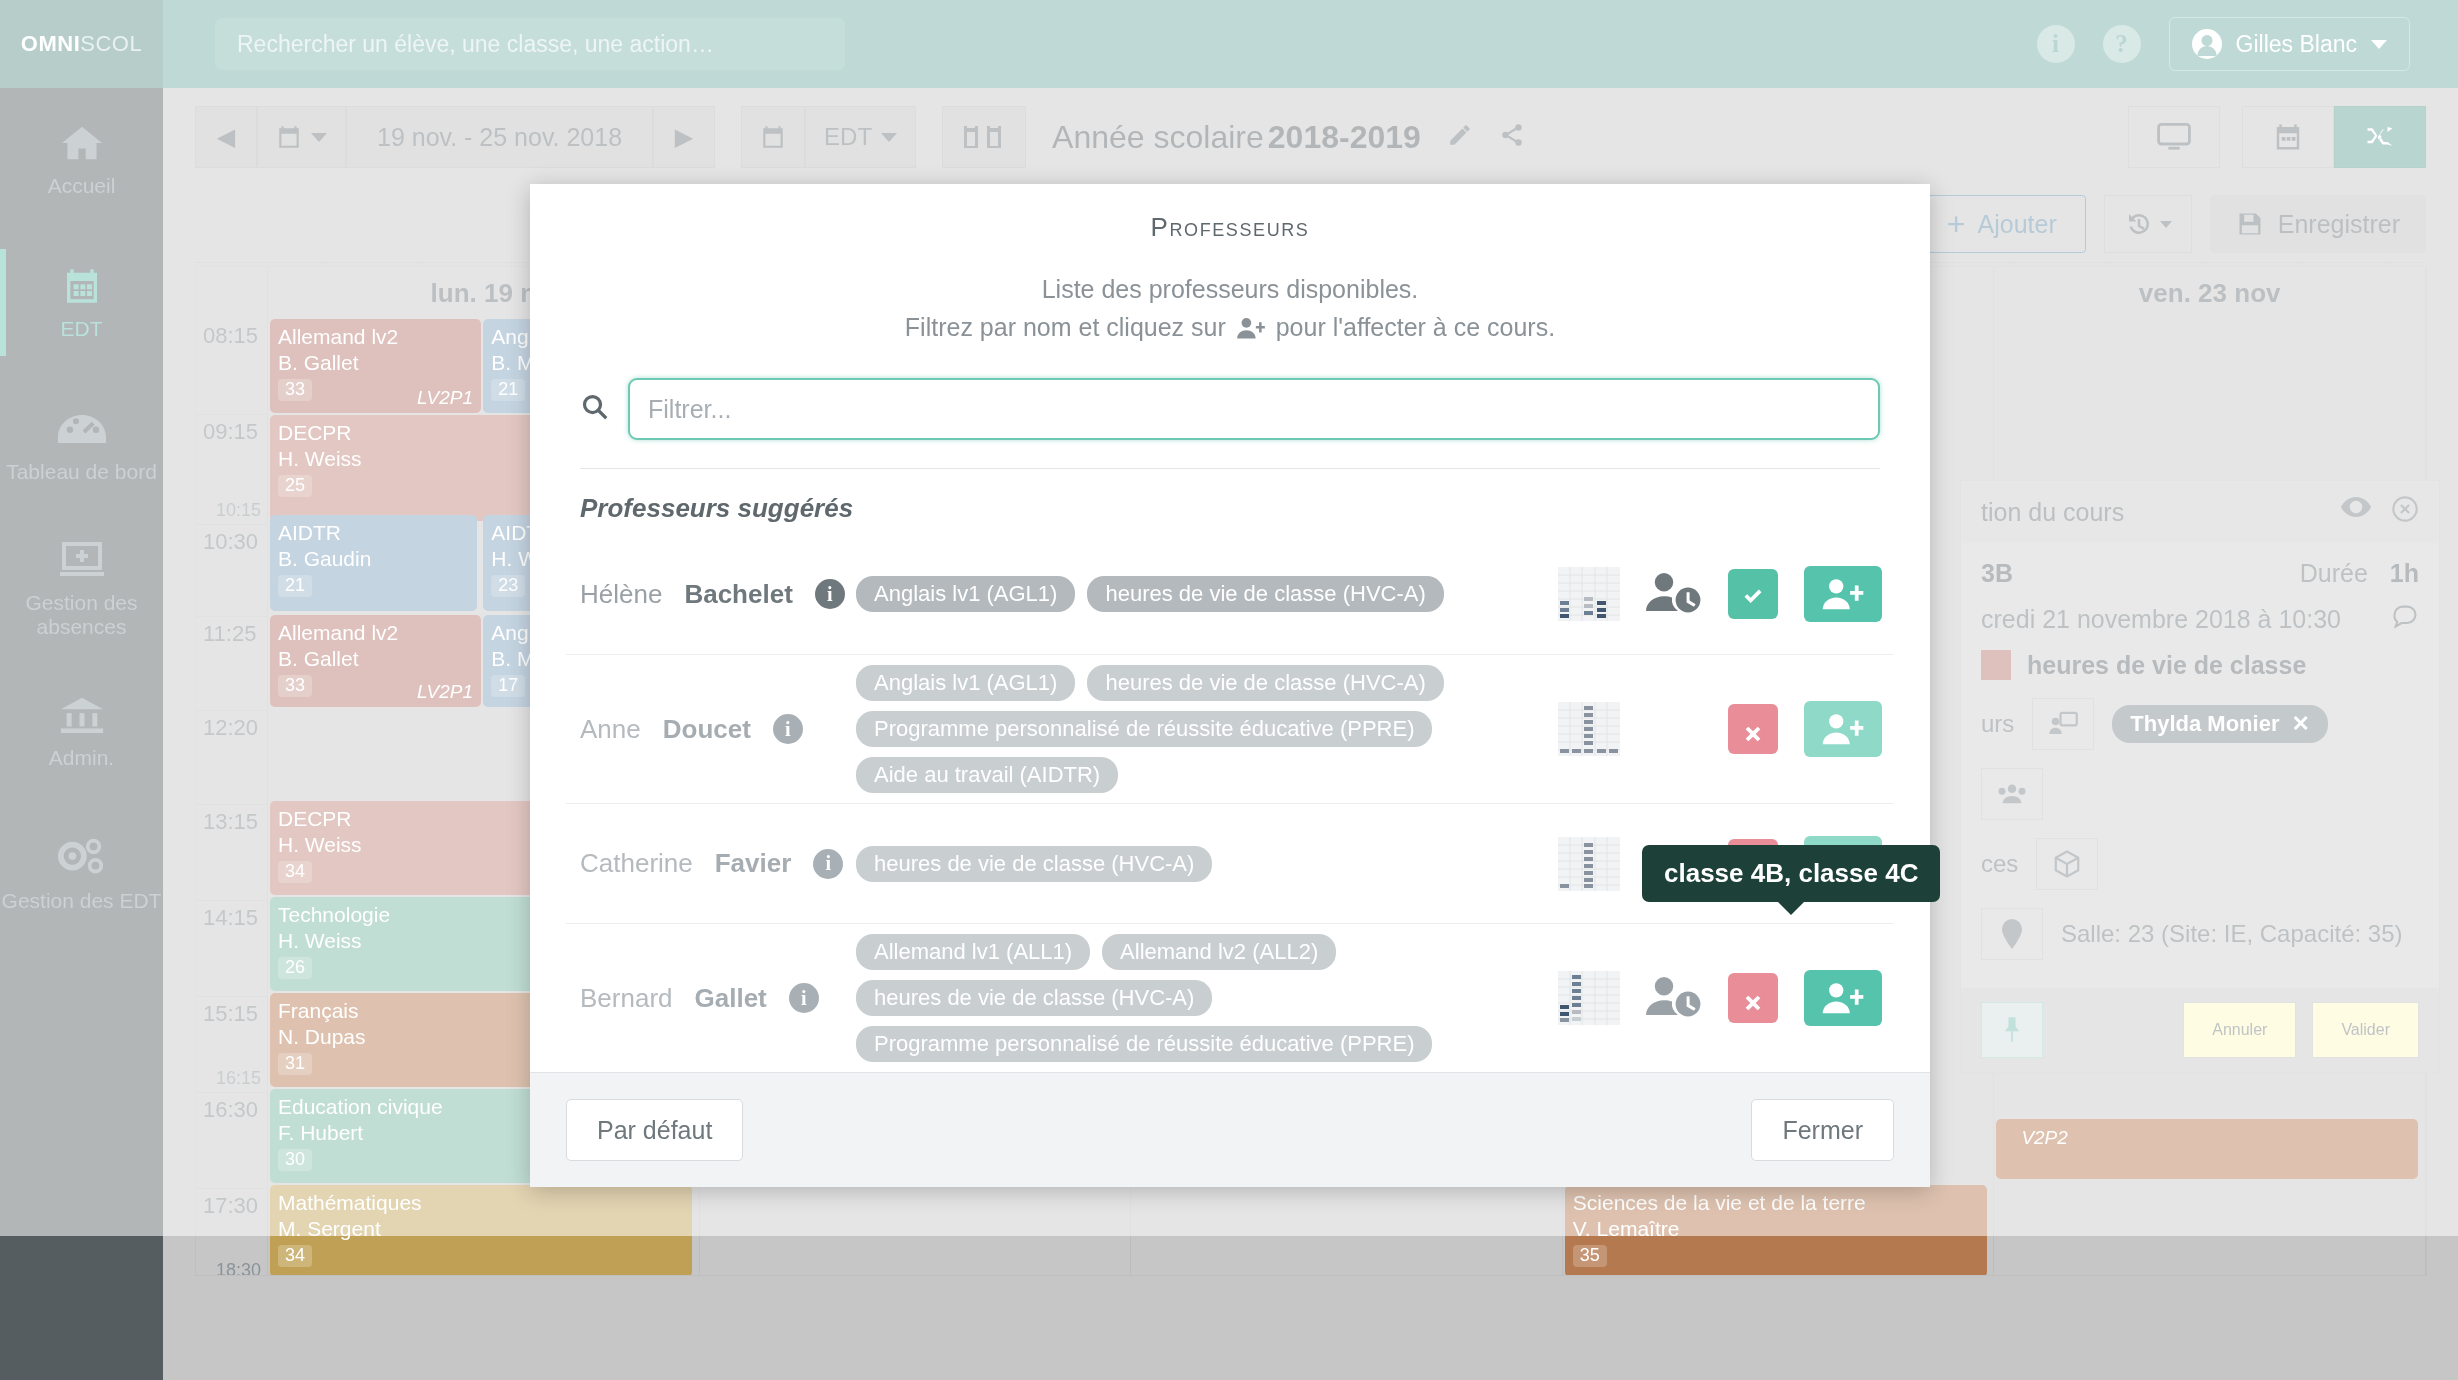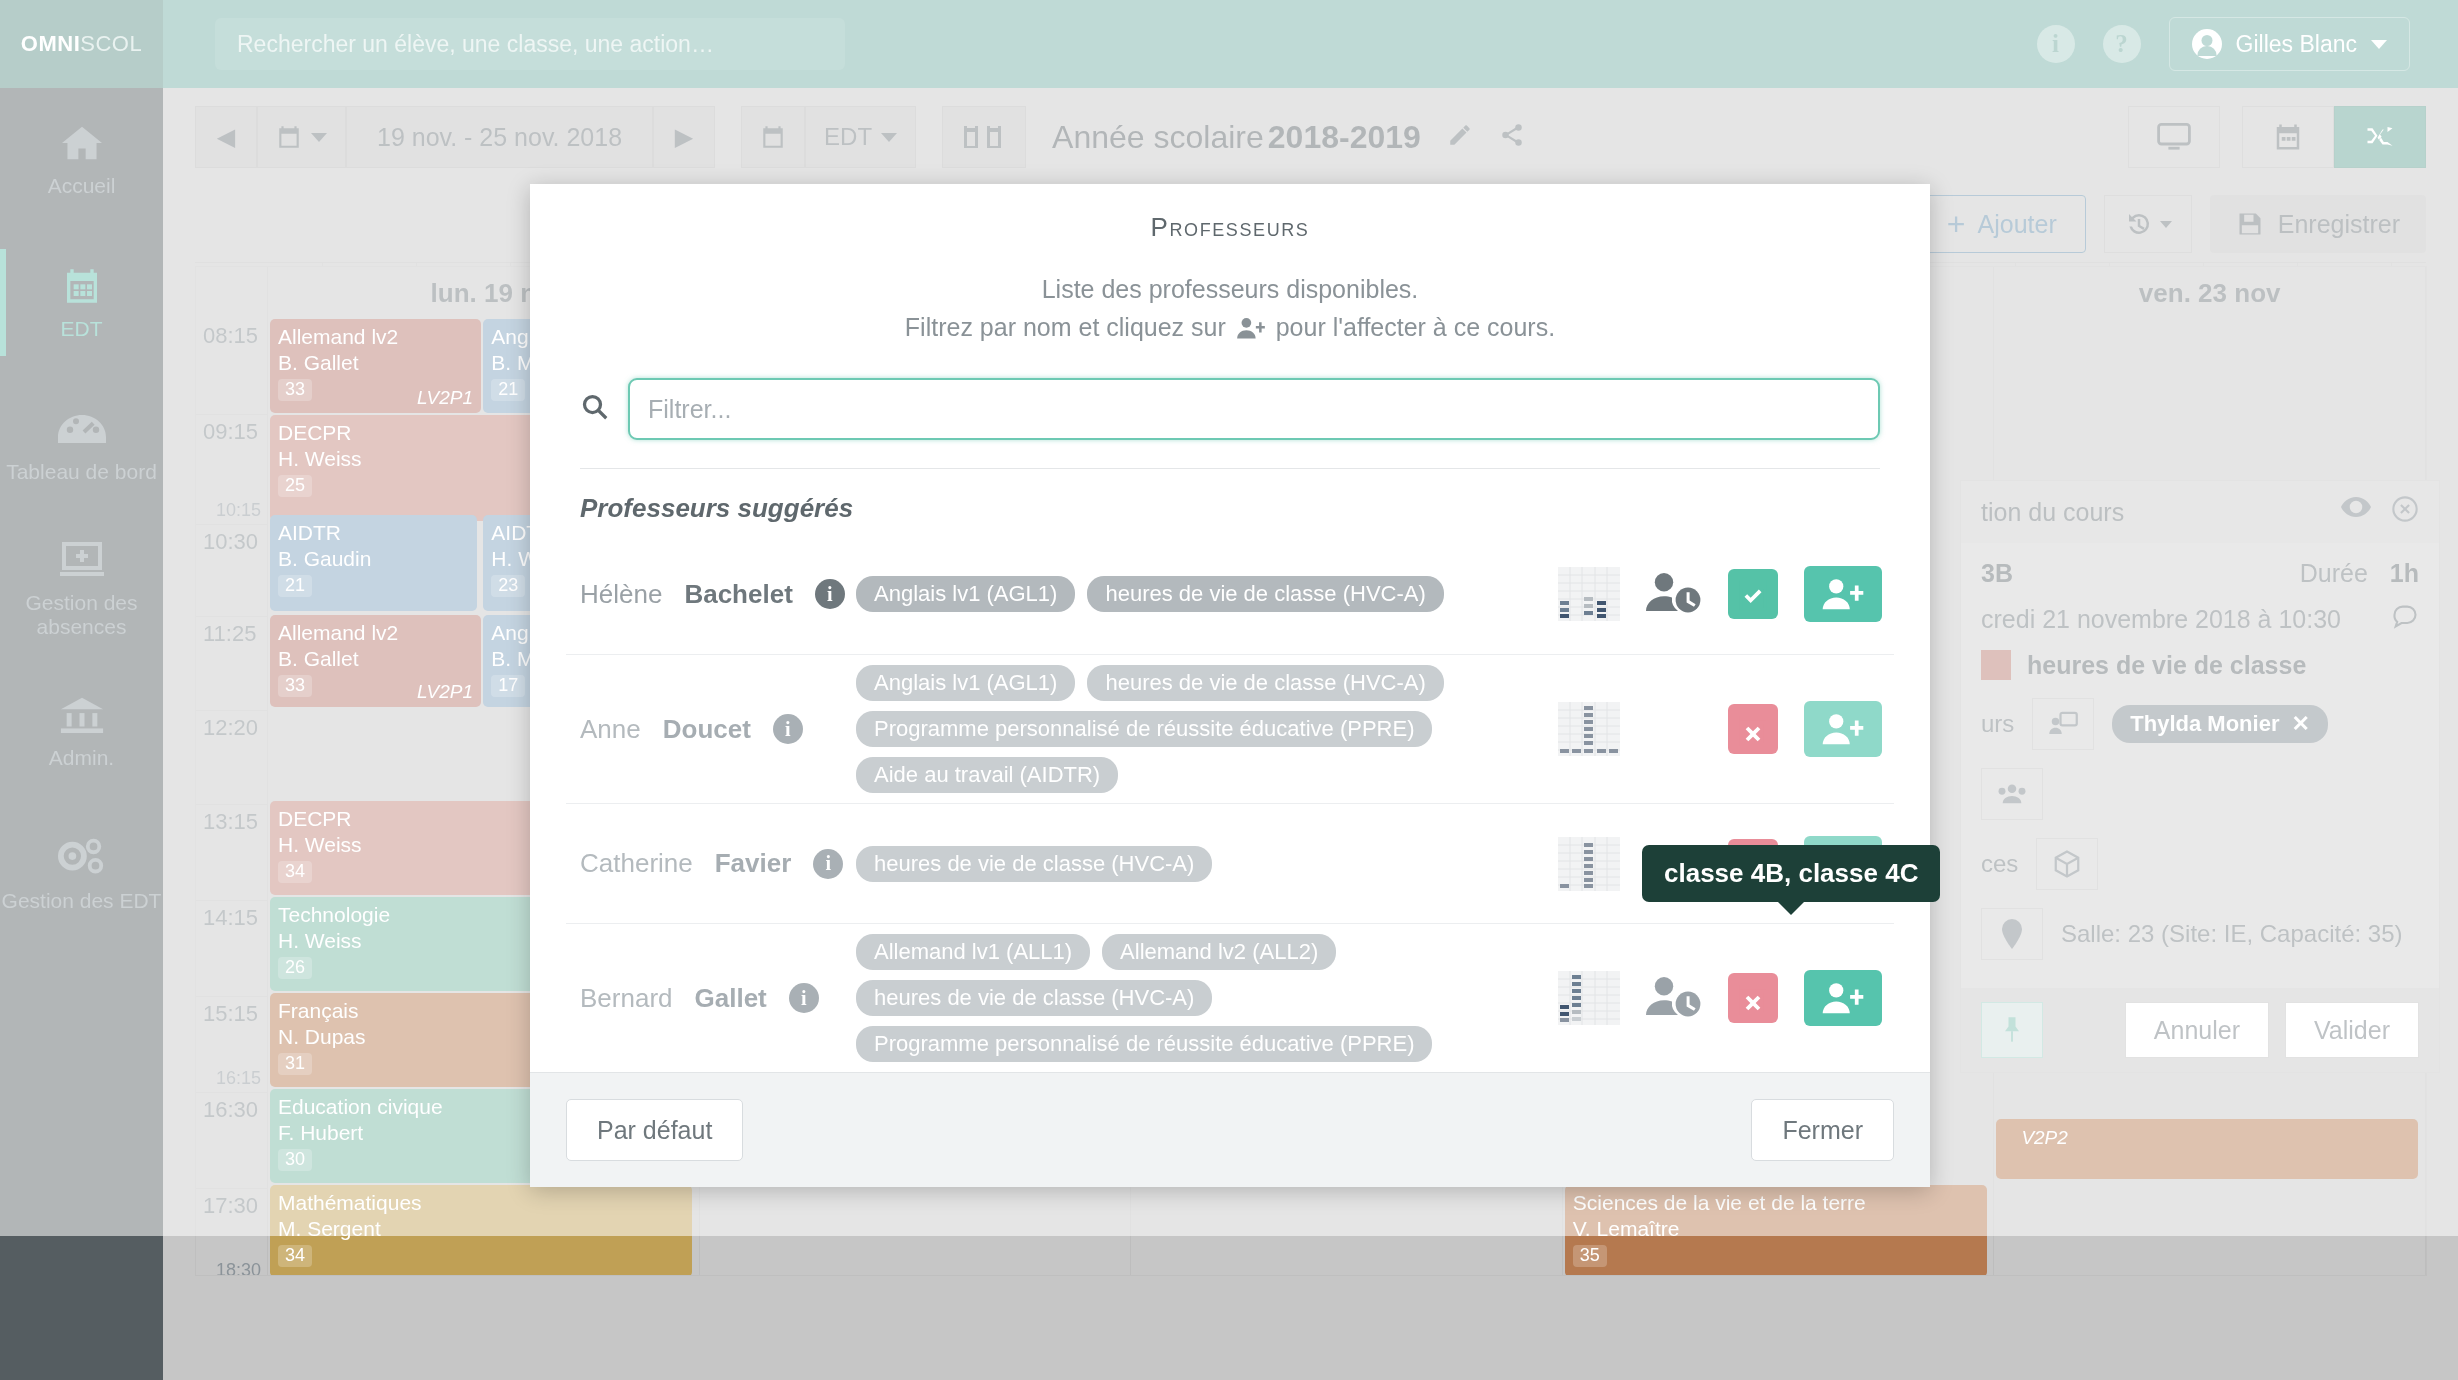--- a/index.html
+++ b/index.html
@@ -88,21 +88,21 @@
   .drow { display:flex; align-items:center; font-size:25px; color:#6f787d; margin-bottom:14px;}
   .drow .sp { margin-left:auto; }
   .drow b { font-weight:700; color:#5f686d; }
   .dsub { display:flex; align-items:center; gap:16px; font-size:25px; font-weight:700; color:#5f686d; margin:14px 0 18px;}
   .swatch { width:30px; height:30px; background:#b5766c; }
   .dfield { display:flex; align-items:center; gap:18px; margin-bottom:18px; font-size:24px; color:#6f787d;}
   .sqbtn { width:62px; height:52px; border:1px solid #bcbcbc; background:#cfcfcf; display:flex; align-items:center; justify-content:center; color:#7b848a;}
   .chip-p { background:#7d878e; color:#ffffff; border-radius:18px; padding:6px 18px; font-size:22px; font-weight:700; display:flex; gap:12px; align-items:center;}
   .detail-ft { background:#c6c6c6; padding:14px 20px; display:flex; align-items:center; gap:16px; }
   .ft-right { margin-left:auto; display:flex; gap:16px;}
-  .ft-btn { height:56px; padding:0 28px; background:#ffffff; border:1px solid #bebebe; color:#717a80; font-size:25px; display:flex; align-items:center;}
+  .ft-btn { height:56px; padding:0 28px; background:#fef9c3; border:1px solid #bebebe; color:#717a80; font-size:16px; display:flex; align-items:center;}
   .pinbtn { width:62px; height:56px; border:1px solid #9ccfc4; background:#cfdedb; display:flex; align-items:center; justify-content:center; color:#79bdae;}
 
   
   .overlay { position:absolute; inset:0; background:rgba(255,255,255,0.55); z-index:8; }
   .modal { position:absolute; left:530px; top:184px; width:1400px; z-index:10;
            background:#ffffff; box-shadow:0 4px 22px rgba(0,0,0,.22); }
   .modal-title { text-align:center; padding:28px 0 10px; color:#5f686d; font-size:26px;
                  font-variant:small-caps; letter-spacing:1.6px; }
   .modal-desc { padding:18px 0 6px; text-align:center; color:#8a9297; font-size:25px; line-height:1.5;}
   .modal-desc .line { display:block; }

